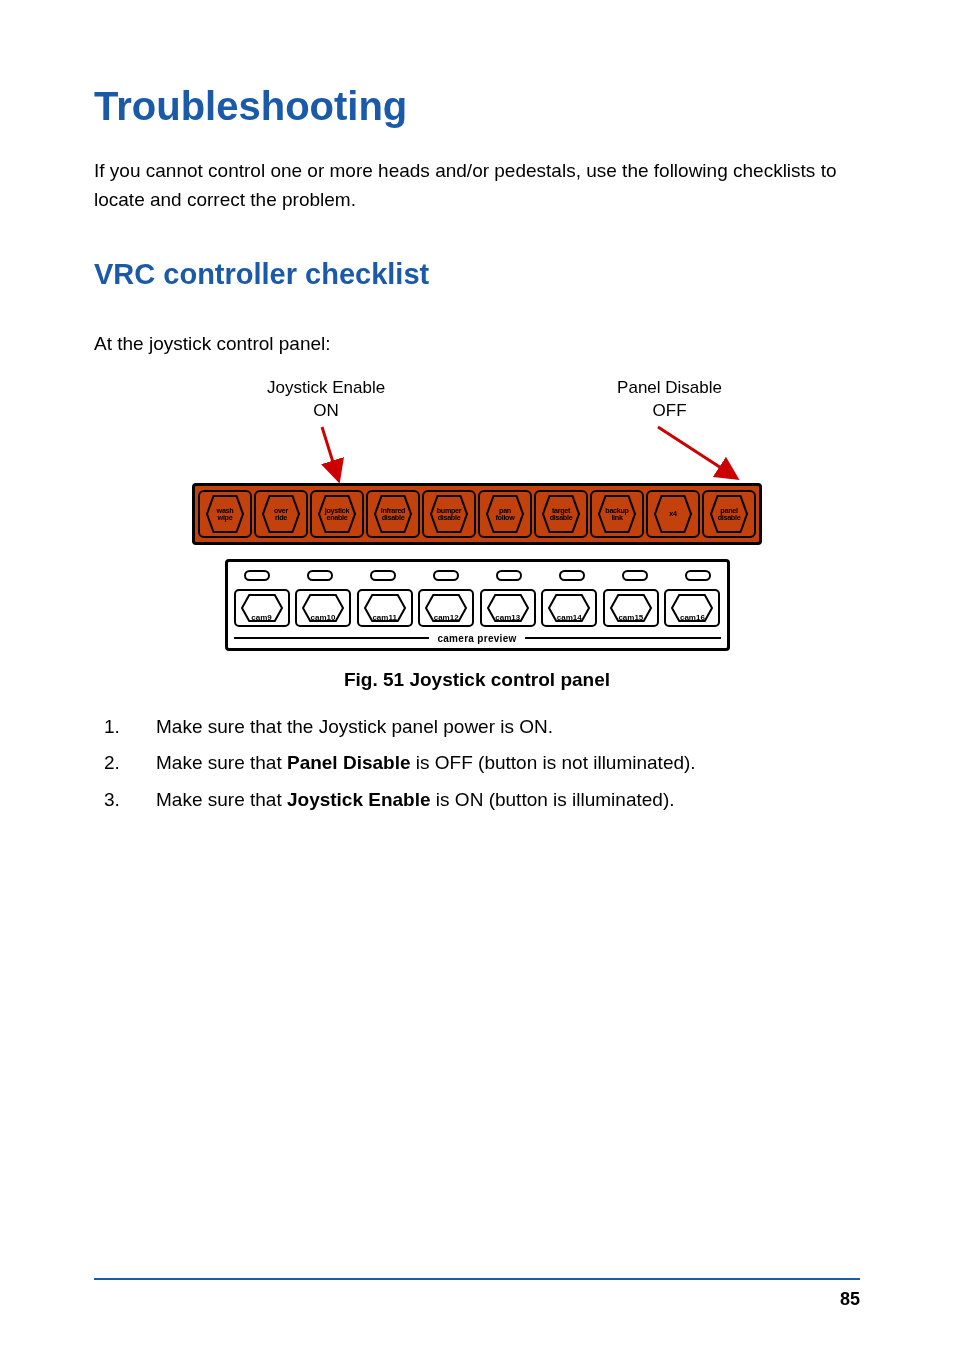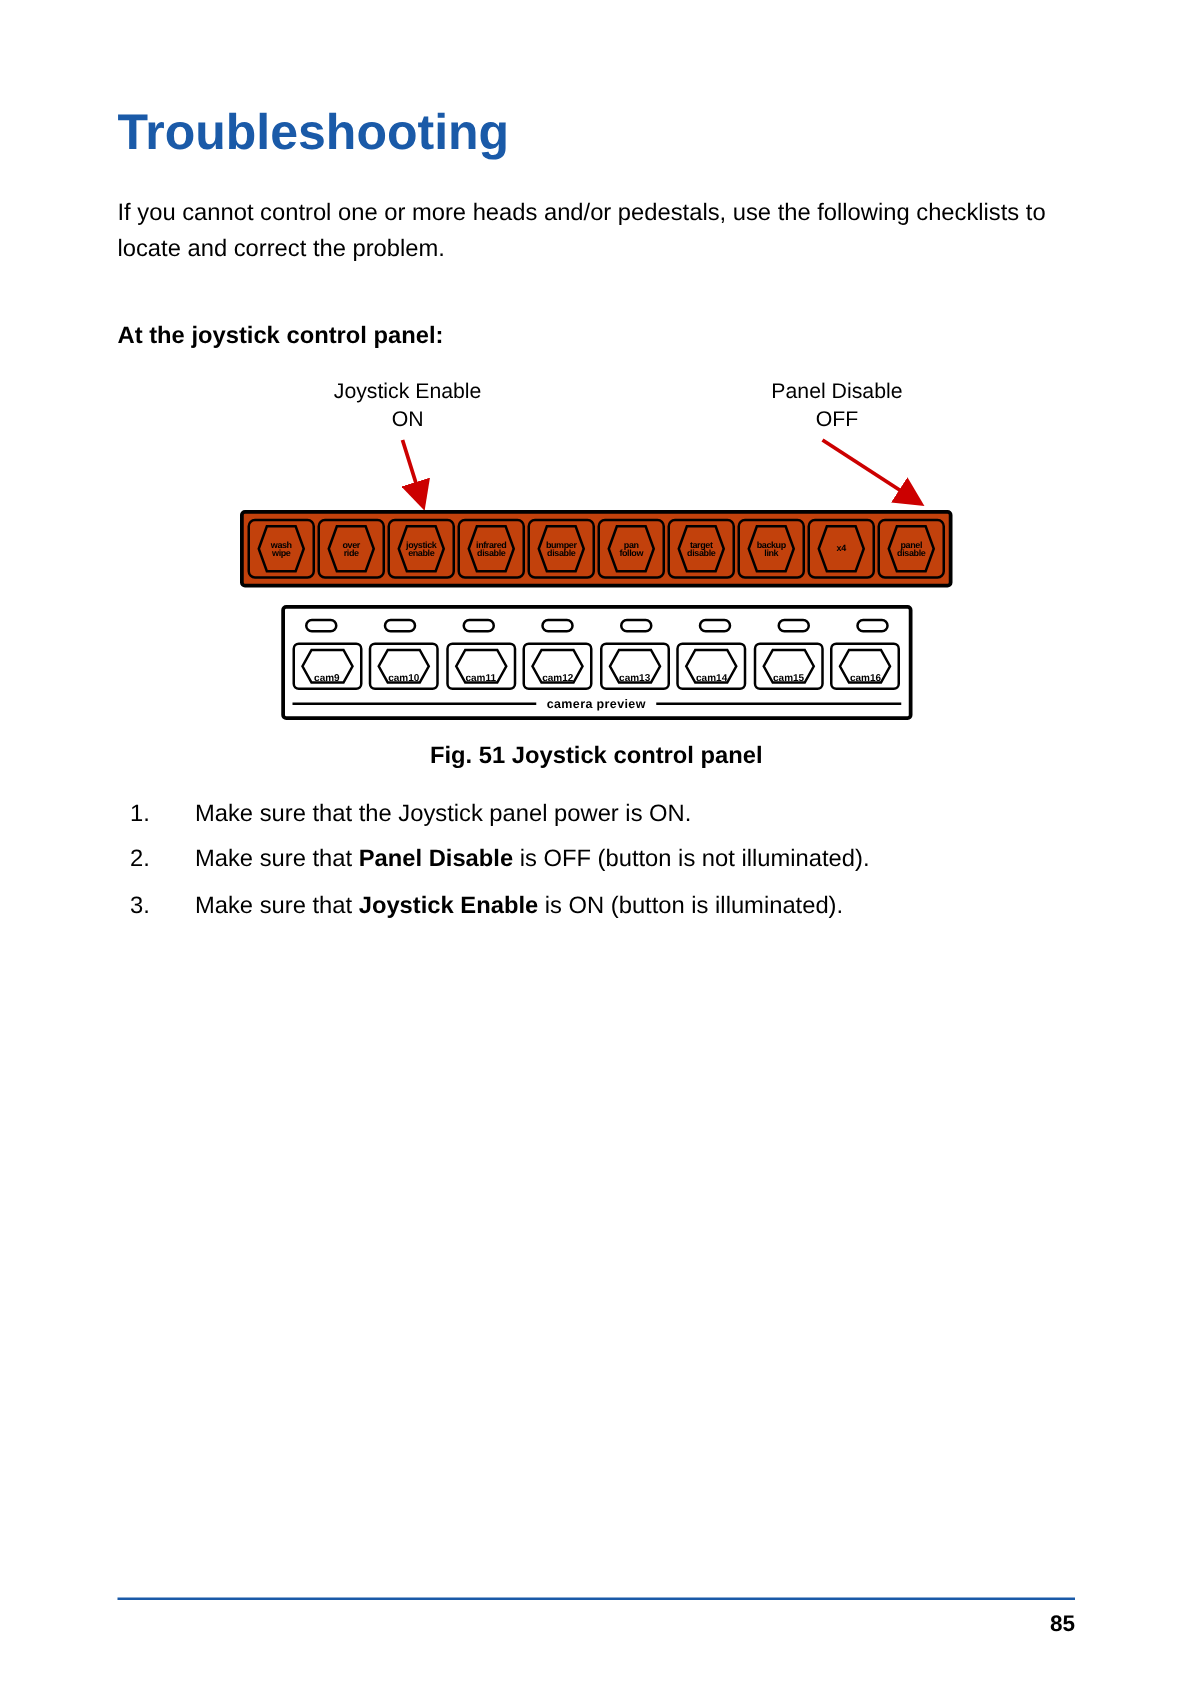--- a/index.html
+++ b/index.html
@@ -1,21 +1,21 @@
 <!DOCTYPE html>
 <html><head>
 <meta charset="utf-8">
 <style>
   * { box-sizing: border-box; margin: 0; padding: 0; }
   html, body { width: 954px; height: 1352px; background: #fff; font-family: Arial, Helvetica, sans-serif; color: #000; }
   .page { position: relative; width: 954px; height: 1352px; padding: 84px 94px 0 94px; }
   h1.title { color: #1a5aa8; font-size: 40px; font-weight: bold; margin-bottom: 28px; }
   p.intro { font-size: 19px; line-height: 1.5; margin-bottom: 44px; }
   h2.subheading { color: #1a5aa8; font-size: 29px; font-weight: bold; margin-bottom: 42px; }
-  h3.minor { font-size: 19px; font-weight: bold; margin-bottom: 22px; }
+  h3.minor { font-size: 19px; font-weight: normal; margin-bottom: 22px; }
   .figure-wrap { display: flex; flex-direction: column; align-items: center; margin-bottom: 22px; }
   .figure-caption { text-align: center; font-size: 19px; font-weight: bold; margin-top: 18px; }
   ol.steps { list-style: none; padding-left: 10px; margin-top: 4px; }
   ol.steps li { font-size: 19px; line-height: 1.5; margin-bottom: 8px; display: flex; }
   ol.steps li .num { width: 52px; flex-shrink: 0; }
   .bold { font-weight: bold; }
   .footer-line { position: absolute; left: 94px; right: 94px; bottom: 72px; border-top: 2px solid #1a5aa8; }
   .page-num { position: absolute; right: 94px; bottom: 42px; font-size: 18px; font-weight: bold; }
 
   
@@ -39,20 +39,21 @@
   .cam-cell .hex2 .lbl { position:relative; z-index:2;margin-top:20px; }
   .preview-row { display:flex; align-items:center; justify-content:center; gap:8px; margin-top:6px; font-size:10px; font-weight:bold; letter-spacing:0.3px; }
   .preview-row .line { flex:1; height:2px; background:#000; }
 </style>
 </head>
 <body>
 
 <div class="page">
   <h1 class="title">Troubleshooting</h1>
   <p class="intro">If you cannot control one or more heads and/or pedestals, use the following checklists to locate and correct the problem.</p>
+  <h2 class="subheading">VRC controller checklist</h2>
   <h3 class="minor">At the joystick control panel:</h3>
 
   <div class="figure-wrap">
     <div class="diagram">
       <div class="labels-row">
         <div>
           <span>Joystick Enable</span><br>
           <span>ON</span>
         </div>
         <div>

